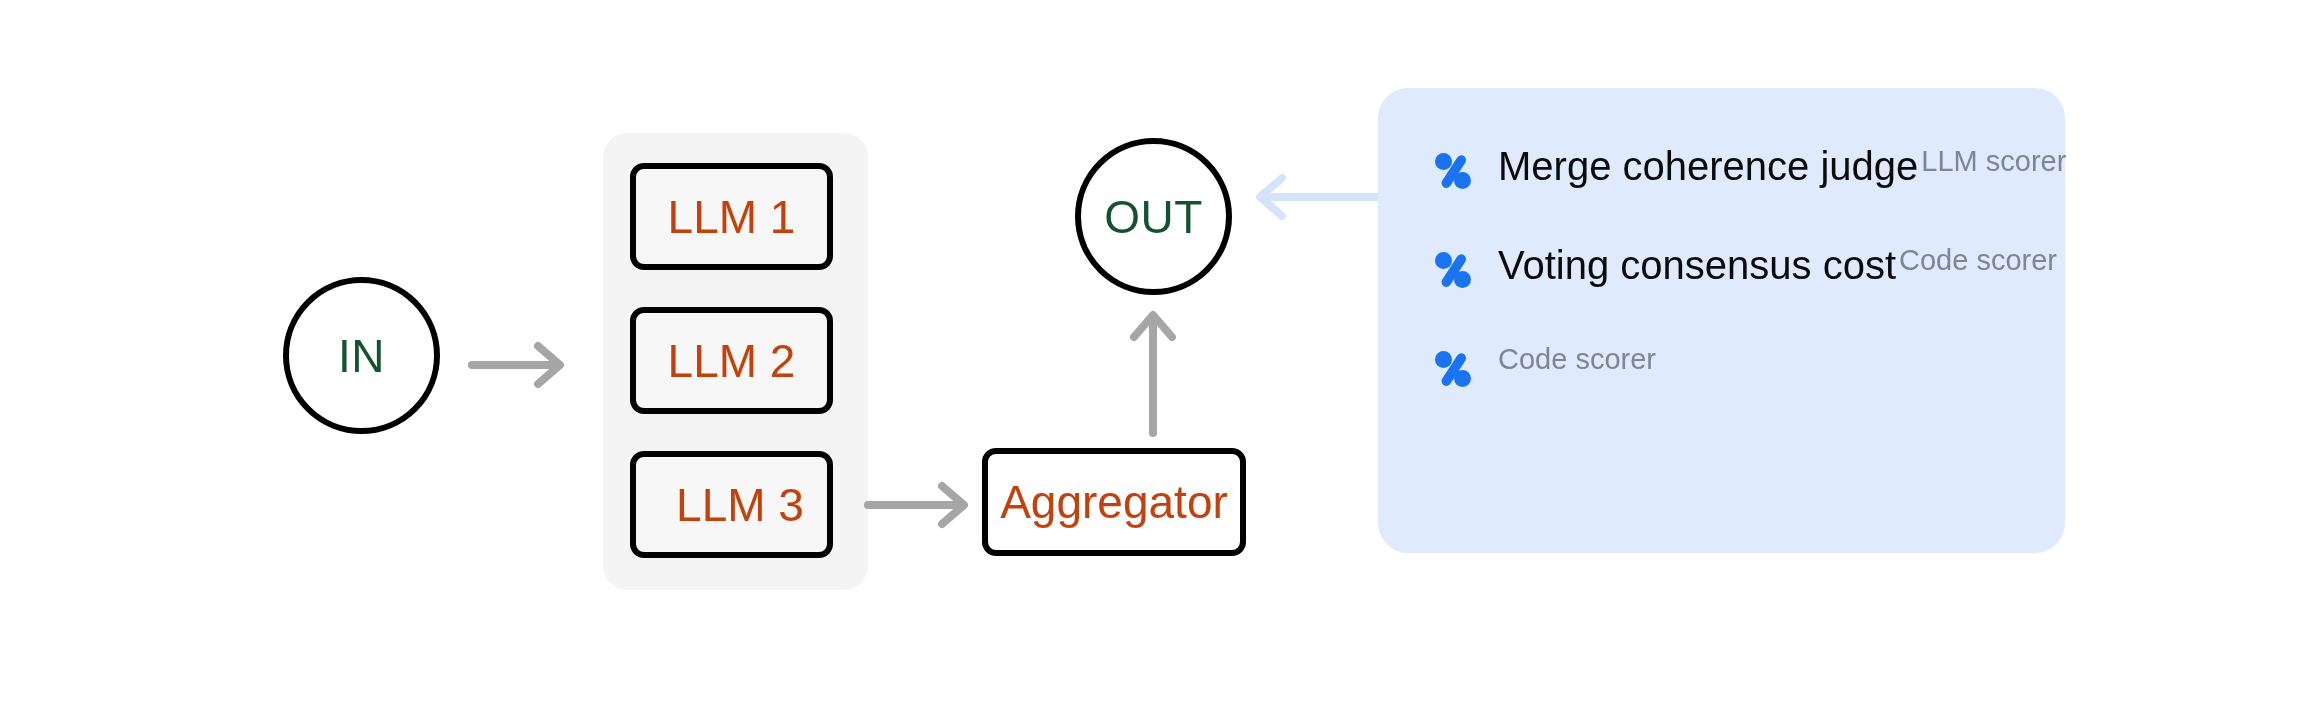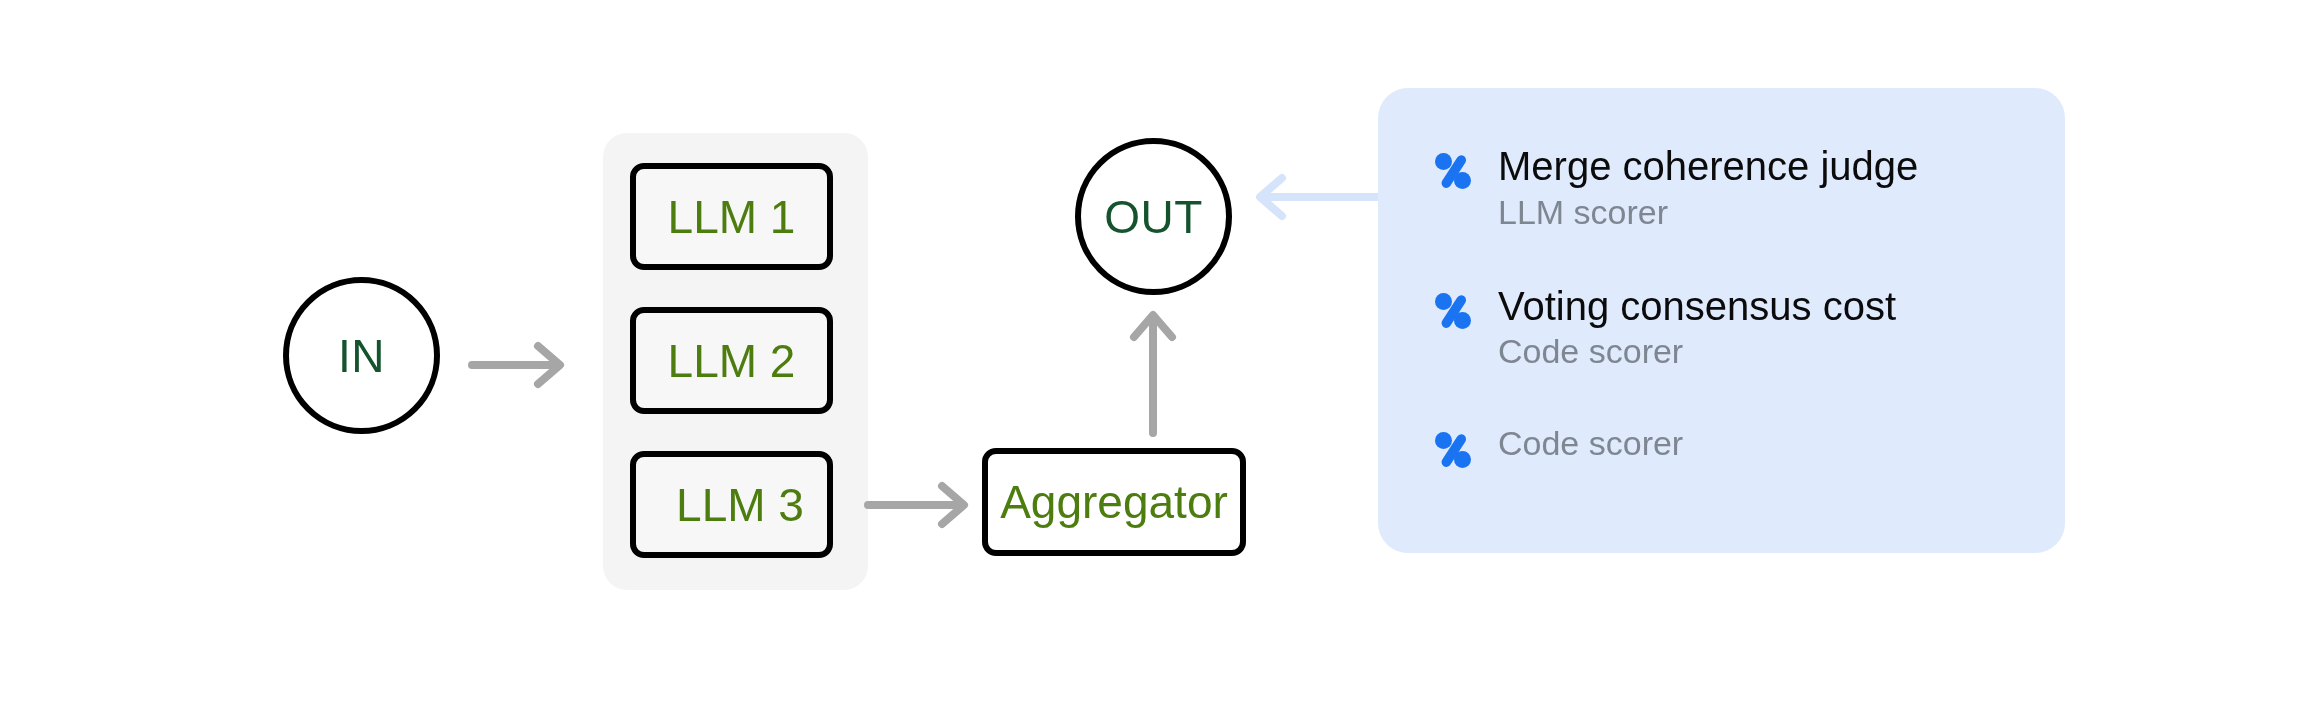--- a/index.html
+++ b/index.html
@@ -44,21 +44,21 @@
     box-sizing: border-box;
     border: 6px solid #000000;
     border-radius: 14px;
     background: #ffffff;
     display: flex;
     align-items: center;
     justify-content: center;
   }
   .node-box .label {
     font-size: 46px;
-    color: #4d7c0f;
+    color: #c2410c;
     line-height: 1;
     white-space: nowrap;
   }
 
   
   #parallel-group {
     position: absolute;
     left: 603px;
     top: 133px;
     width: 265px;
@@ -117,29 +117,29 @@
     align-items: flex-start;
     gap: 24px;
   }
   .scorer-icon {
     flex: 0 0 auto;
     width: 42px;
     height: 42px;
     margin-top: 6px;
   }
   .scorer-icon svg { display: block; }
-  .scorer-text { display: flex; flex-direction: column; gap: 3px; }
+  .scorer-text { display: flex; flex-direction: row; gap: 3px; }
   .scorer-title {
     font-size: 40px;
     color: #0b0b0c;
     line-height: 1.12;
     white-space: nowrap;
   }
   .scorer-subtitle {
-    font-size: 34px;
+    font-size: 29px;
     color: #7e8691;
     line-height: 1.2;
     white-space: nowrap;
   }
 </style>
 </head>
 <body>
 
 <div id="canvas">
 

